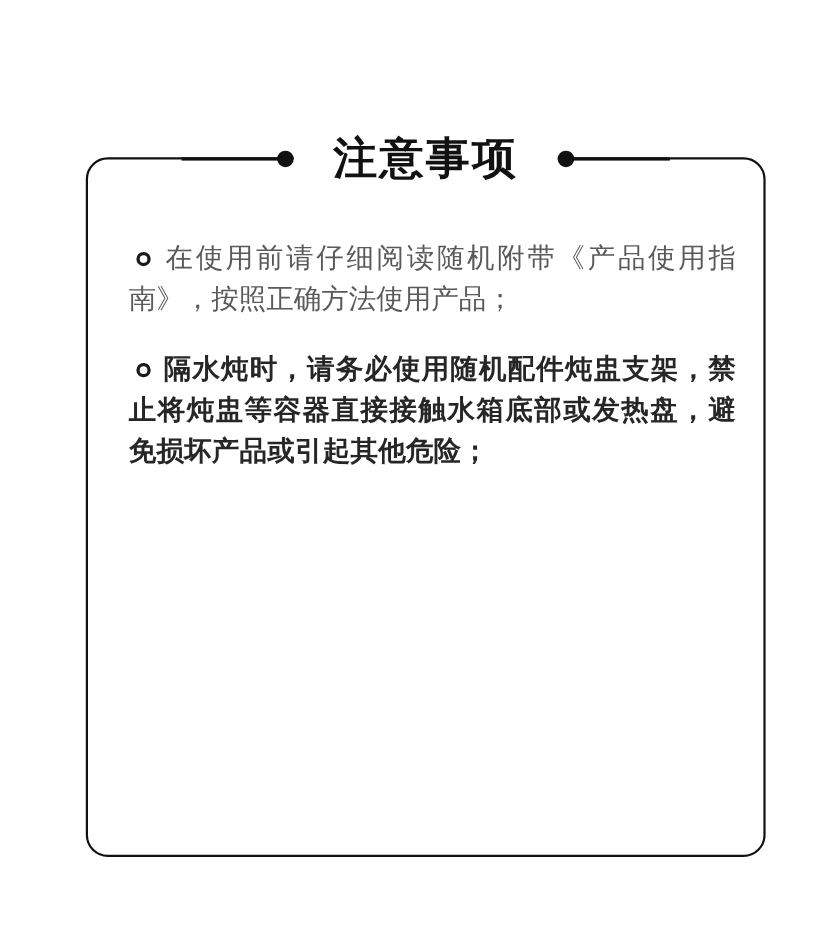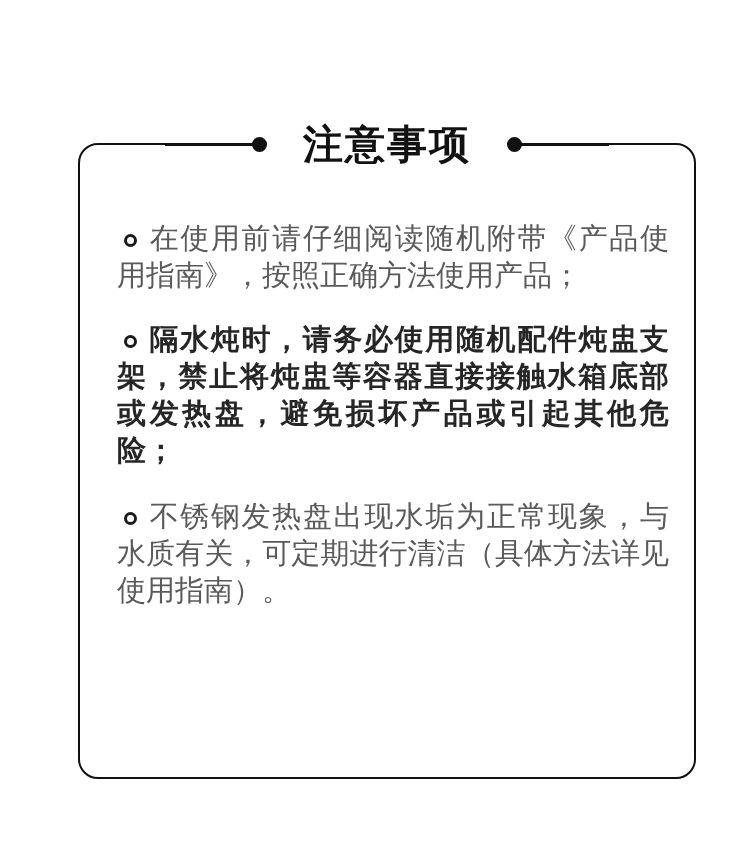--- a/index.html
+++ b/index.html
@@ -87,21 +87,21 @@
   .notice-list {
     position: absolute;
     left: 117px;
     top: 191px;
     width: 552px;
   }
 
   .notice-item {
     position: relative;
     margin-bottom: 27px;
-    font-size: 29px;
+    font-size: 25px;
     line-height: 37px;
     color: #5a5a5a;
     text-align: justify;
     text-justify: inter-ideograph;
     font-family: "DejaVu Sans", "Liberation Sans", sans-serif;
   }
   .notice-item:last-child { margin-bottom: 0; }
 
   .notice-item.emphasis {
     font-weight: bold;
@@ -152,18 +152,15 @@
       <span class="bullet"></span><span class="notice-text">在使用前请仔细阅读随机附带《产品使用指南》，按照正确方法使用产品；</span>
     </p>
 
 
     <p class="notice-item emphasis">
       <span class="bullet"></span><span class="notice-text">隔水炖时，请务必使用随机配件炖盅支架，禁止将炖盅等容器直接接触水箱底部或发热盘，避免损坏产品或引起其他危险；</span>
     </p>
 
 
 
-    <p class="notice-item">
-      <span class="bullet"></span><span class="notice-text">不锈钢发热盘出现水垢为正常现象，与水质有关，可定期进行清洁（具体方法详见使用指南）。</span>
-    </p>
 
   </div>
 </div>
 
 </body></html>

